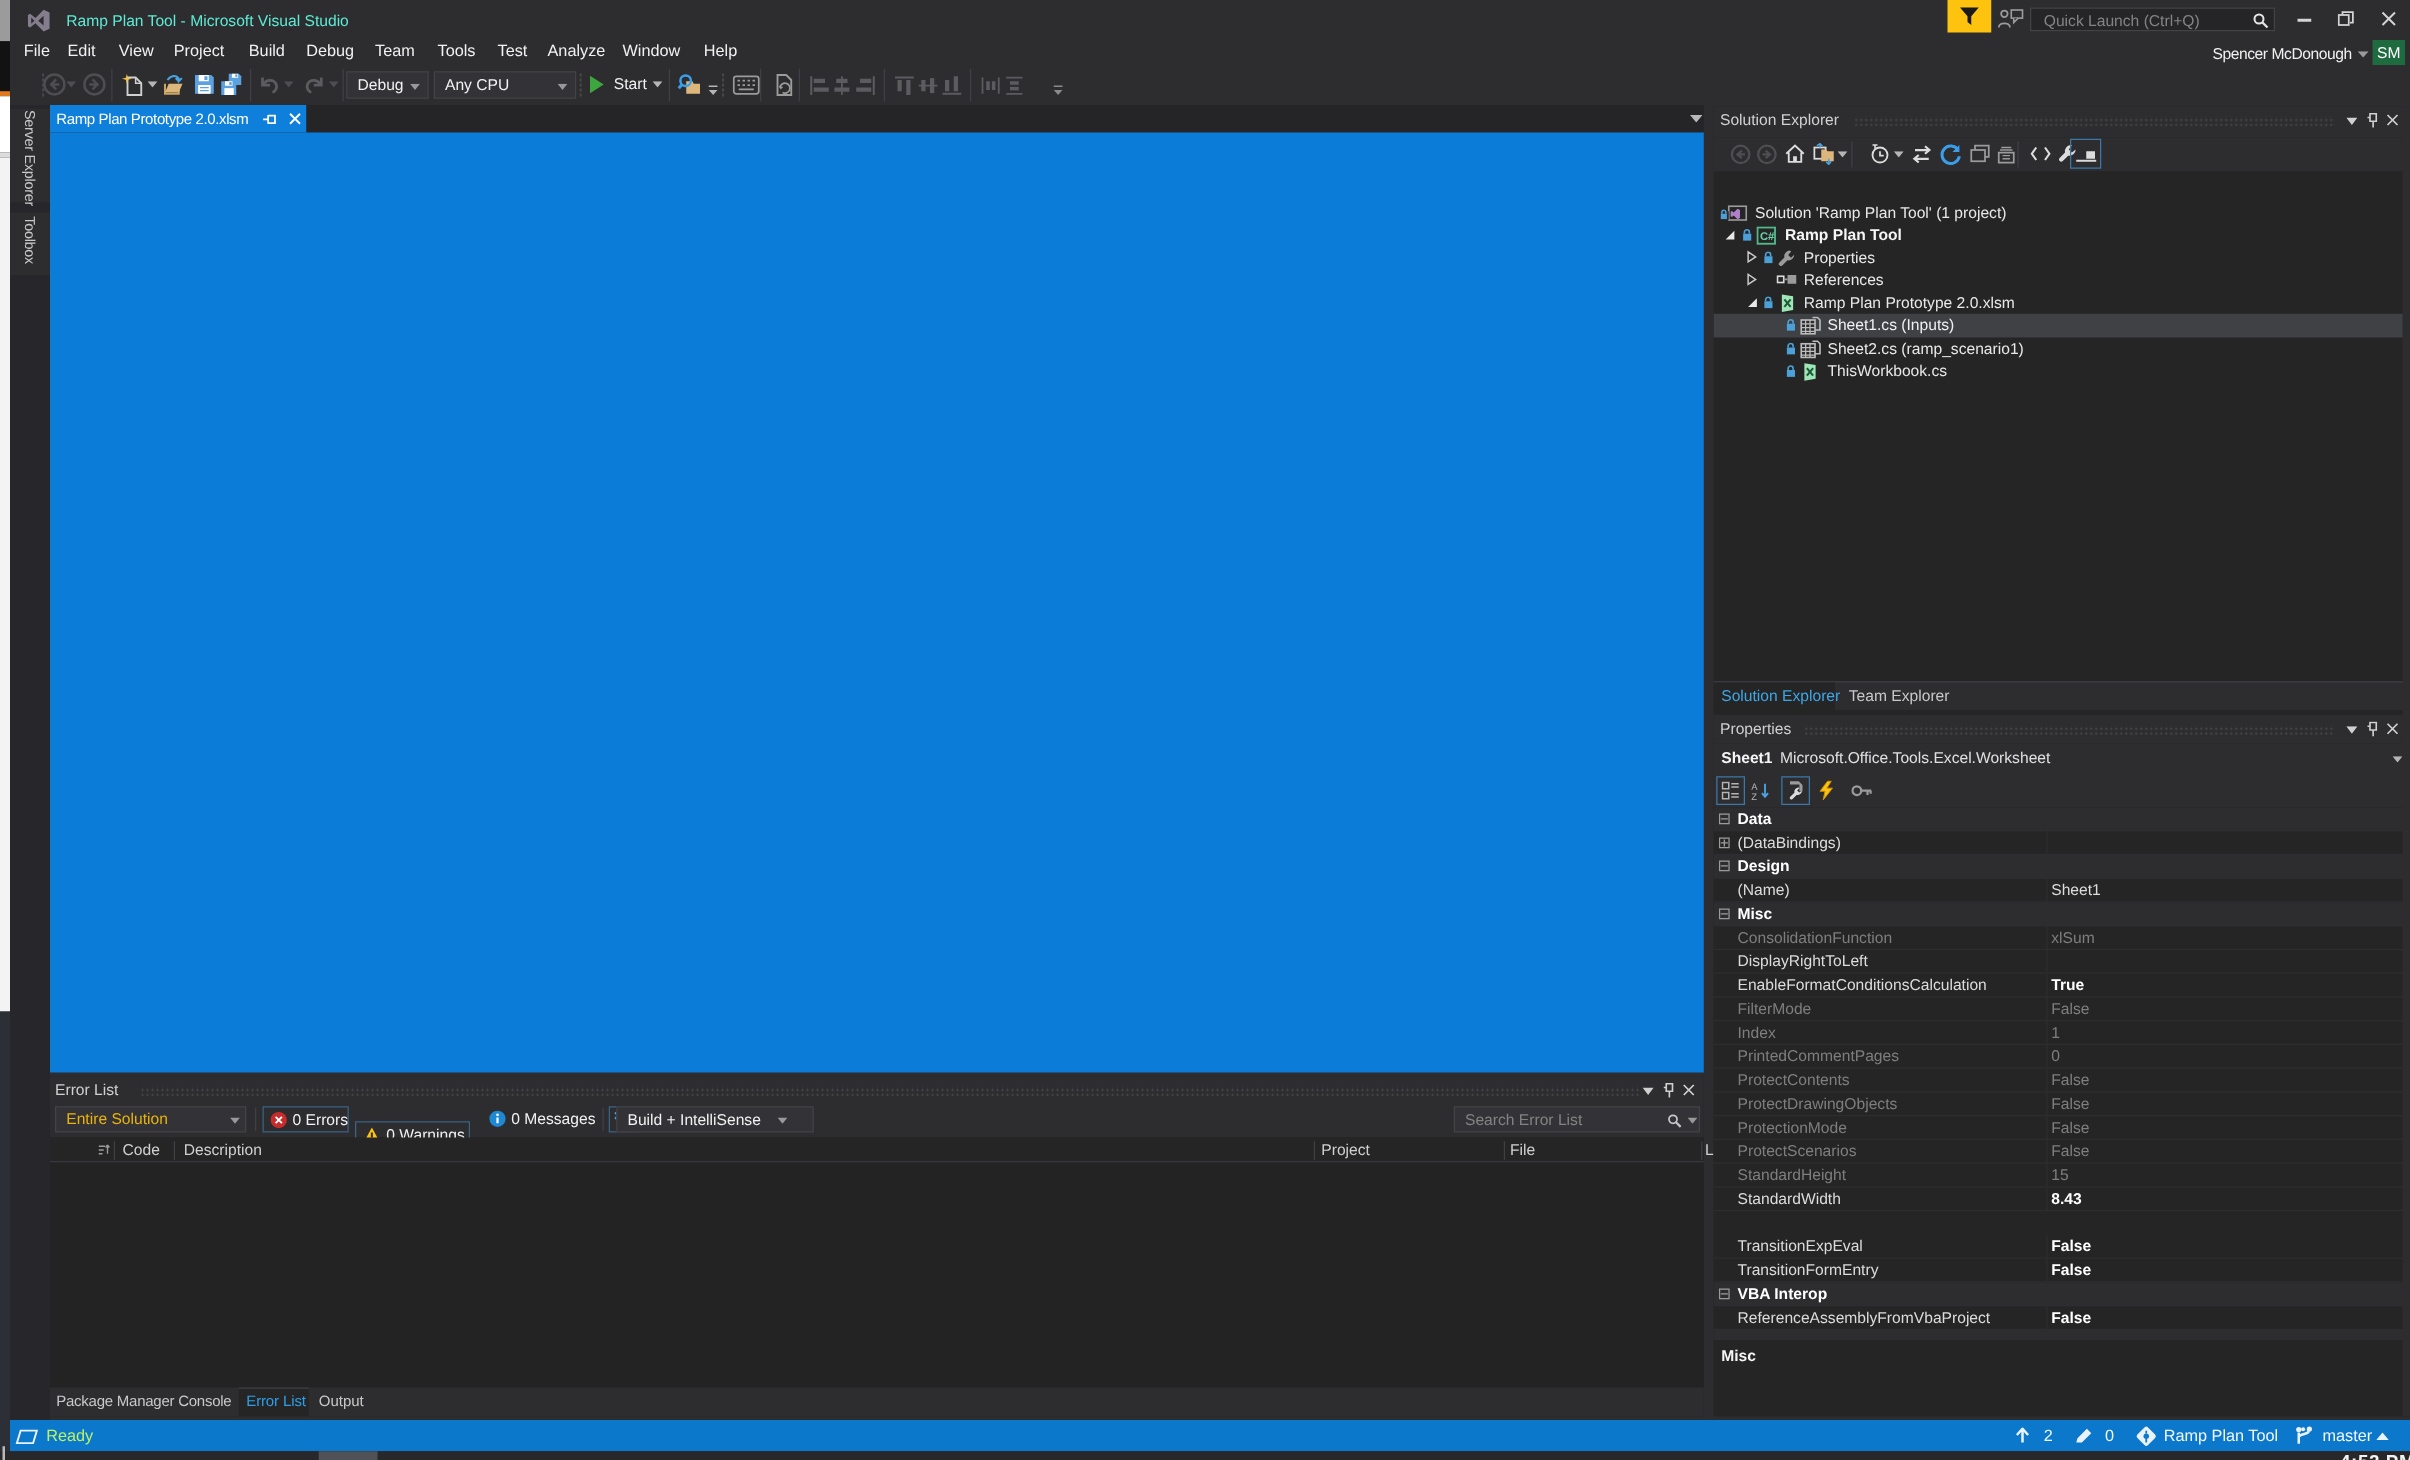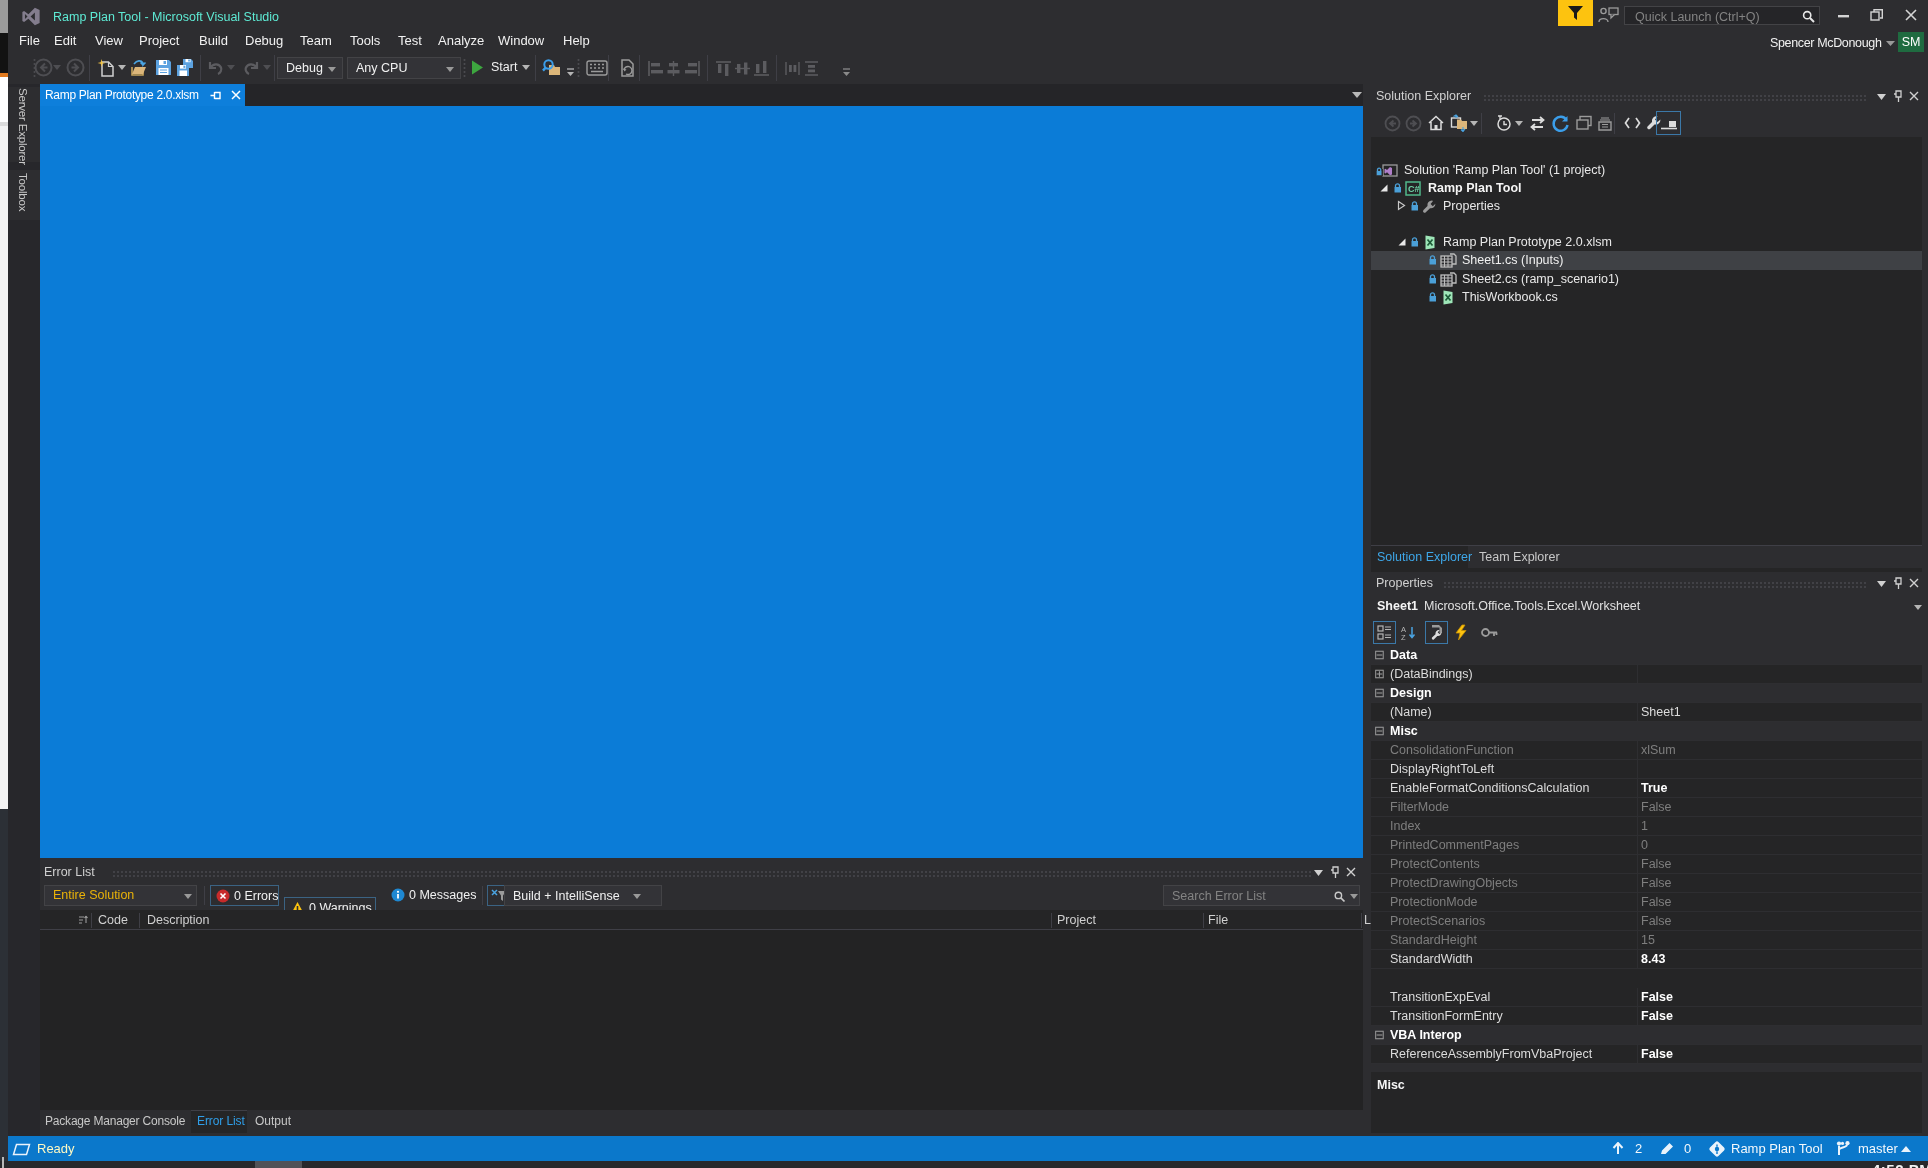--- a/index.html
+++ b/index.html
@@ -324,21 +324,21 @@
           </svg>
         <div class="abs" style="left:23px;top:3px;color:#f1f1f1;font-size:12.5px">0 Messages</div>
       </div>
       <div class="sep abs" style="left:442px;top:2px;height:19px"></div>
       <div class="abs" style="left:447px;top:1px;width:24px;height:21px;border:1px solid #3b6383">
         <svg class="abs" style="left:3px;top:3px" width="16" height="14" viewBox="0 0 16 14">
             <path d="M1 1 L6 6 M6 1 L1 6" stroke="#4aa3e0" stroke-width="1.5"></path>
             <path d="M7 2 L15 2 L12 6.5 L12 12 L10 10.5 L10 6.5 Z" fill="#9b9b9b"></path>
           </svg>
       </div>
-      <div class="abs" style="left:464px;top:1px;width:158px;height:21px;background:#333337;border:1px solid #434346">
+      <div class="abs" style="left:453px;top:1px;width:158px;height:21px;background:#333337;border:1px solid #434346">
         <div class="abs" style="left:8px;top:3px;color:#f1f1f1;font-size:12.5px">Build + IntelliSense</div>
         <svg class="abs" style="left:128px;top:8px" width="8" height="5" viewBox="0 0 8 5">
             <path d="M0 0 L8 0 L4 5 Z" fill="#999"></path>
           </svg>
       </div>
       <div class="abs" style="left:1123px;top:1px;width:197px;height:21px;background:#333337;border:1px solid #434346">
         <div class="abs" style="left:8px;top:3px;color:#838383;font-size:12.5px">Search Error List</div>
         <svg class="abs" style="left:169px;top:4px" width="13" height="13" viewBox="0 0 13 13">
             <circle cx="5.4" cy="5.4" r="3.2" fill="none" stroke="#c8c8c8" stroke-width="1.4"></circle>
             <line x1="7.8" y1="7.8" x2="11.5" y2="11.5" stroke="#c8c8c8" stroke-width="1.7"></line>
@@ -489,20 +489,31 @@
         <svg class="abs" style="left:39px;top:4px" width="10" height="11" viewBox="0 0 10 11">
             <path d="M2.5 4 L2.5 2.8 a2 2 0 0 1 4 0 L6.5 4" fill="none" stroke="#4ba0d8" stroke-width="1.3"></path>
             <rect x="1.5" y="4" width="6.5" height="5.5" fill="#4ba0d8"></rect>
           </svg>
         <svg class="abs" style="left:51px;top:2px" width="16" height="16" viewBox="0 0 16 16">
             <path d="M10 1.5 a4.5 4.5 0 0 0-4.5 5.4 L1.5 11 a1.6 1.6 0 0 0 2.3 2.3 L8 9.2 a4.5 4.5 0 0 0 5.4-4.5 L10.8 7.2 L8.6 5 L11 2 Z" fill="#9b9b9b"></path>
           </svg>
         <div class="abs" style="left:72px;top:2px;color:#e8e8e8;font-size:12.5px">Properties</div>
       </div>
 
+      <div class="abs" style="left:0;top:54px;width:557px;height:18px">
+        <svg class="abs" style="left:26px;top:3px" width="9" height="11" viewBox="0 0 9 11">
+            <path d="M1.5 1.5 L7.5 5.5 L1.5 9.5 Z" fill="none" stroke="#c8c8c8" stroke-width="1.2"></path>
+          </svg>
+        <svg class="abs" style="left:50px;top:4px" width="17" height="11" viewBox="0 0 17 11">
+            <rect x="1" y="2" width="5" height="5" fill="none" stroke="#dcdcdc" stroke-width="1.3"></rect>
+            <rect x="9" y="1" width="7" height="7" fill="#9b9b9b"></rect>
+            <path d="M6 4.5 L9 4.5" stroke="#9b9b9b" stroke-width="1.3"></path>
+          </svg>
+        <div class="abs" style="left:72px;top:2px;color:#e8e8e8;font-size:12.5px">References</div>
+      </div>
 
       <div class="abs" style="left:0;top:72px;width:557px;height:18px">
         <svg class="abs" style="left:26px;top:4px" width="10" height="10" viewBox="0 0 10 10">
             <path d="M8.5 1.5 L8.5 8.5 L1.5 8.5 Z" fill="#e8e8e8"></path>
           </svg>
         <svg class="abs" style="left:39px;top:4px" width="10" height="11" viewBox="0 0 10 11">
             <path d="M2.5 4 L2.5 2.8 a2 2 0 0 1 4 0 L6.5 4" fill="none" stroke="#4ba0d8" stroke-width="1.3"></path>
             <rect x="1.5" y="4" width="6.5" height="5.5" fill="#4ba0d8"></rect>
           </svg>
         <svg class="abs" style="left:52px;top:2px" width="14" height="15" viewBox="0 0 14 15">
@@ -712,21 +723,21 @@
     <div class="abs" style="left:0;top:987px;width:557px;height:61px;background:#252526">
       <div class="abs" style="left:6px;top:6px;color:#f5f5f5;font-size:12.5px;font-weight:bold">Misc</div>
     </div>
   </div>
   <div class="abs" style="left:1914px;top:85px;width:6px;height:1048px;background:#2d2d30"></div>
 
   <div class="abs" id="statusbar" style="left:0;top:1136px;width:1920px;height:25px;background:#0b78cb">
     <svg class="abs" style="left:4px;top:7px" width="19" height="13" viewBox="0 0 19 13">
         <path d="M4.5 1.5 L17.5 1.5 L14.5 11.5 L1.5 11.5 Z" fill="none" stroke="#eaf3fb" stroke-width="1.5"></path>
       </svg>
-    <div class="abs" style="left:29px;top:5px;color:#fef9c3;font-size:13px">Ready</div>
+    <div class="abs" style="left:29px;top:5px;color:#bef264;font-size:13px">Ready</div>
     <svg class="abs" style="left:1604px;top:6px" width="12" height="13" viewBox="0 0 12 13">
         <path d="M6 12 L6 2 M1.5 6 L6 1 L10.5 6" fill="none" stroke="#eaf3fb" stroke-width="2"></path>
       </svg>
     <div class="abs" style="left:1627px;top:5px;color:#f3f8fc;font-size:13px">2</div>
     <svg class="abs" style="left:1652px;top:6px" width="14" height="13" viewBox="0 0 14 13">
         <path d="M1 12 L2 8.5 L9.5 1 L13 4.5 L5.5 12 Z M2 8.5 L5.5 12" fill="#eaf3fb"></path>
       </svg>
     <div class="abs" style="left:1676px;top:5px;color:#f3f8fc;font-size:13px">0</div>
     <svg class="abs" style="left:1700px;top:4px" width="18" height="18" viewBox="0 0 18 18">
         <rect x="3" y="3" width="12" height="12" rx="2" transform="rotate(45 9 9)" fill="#eaf3fb"></rect>

